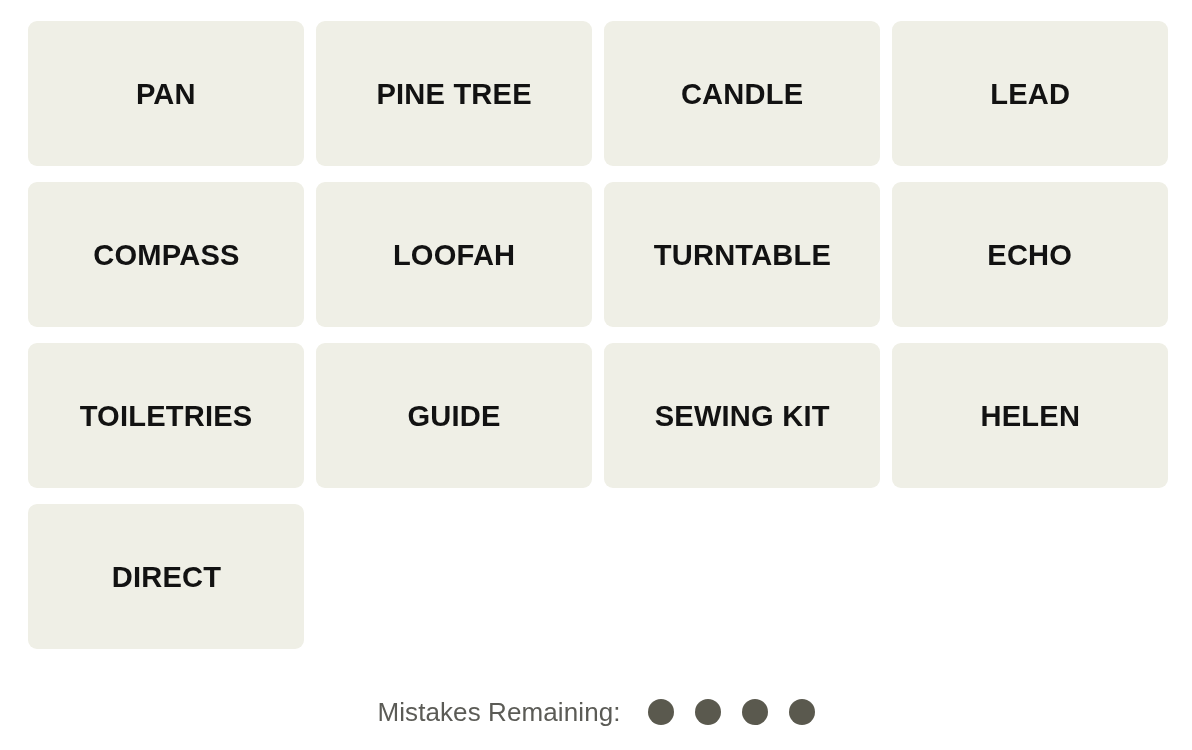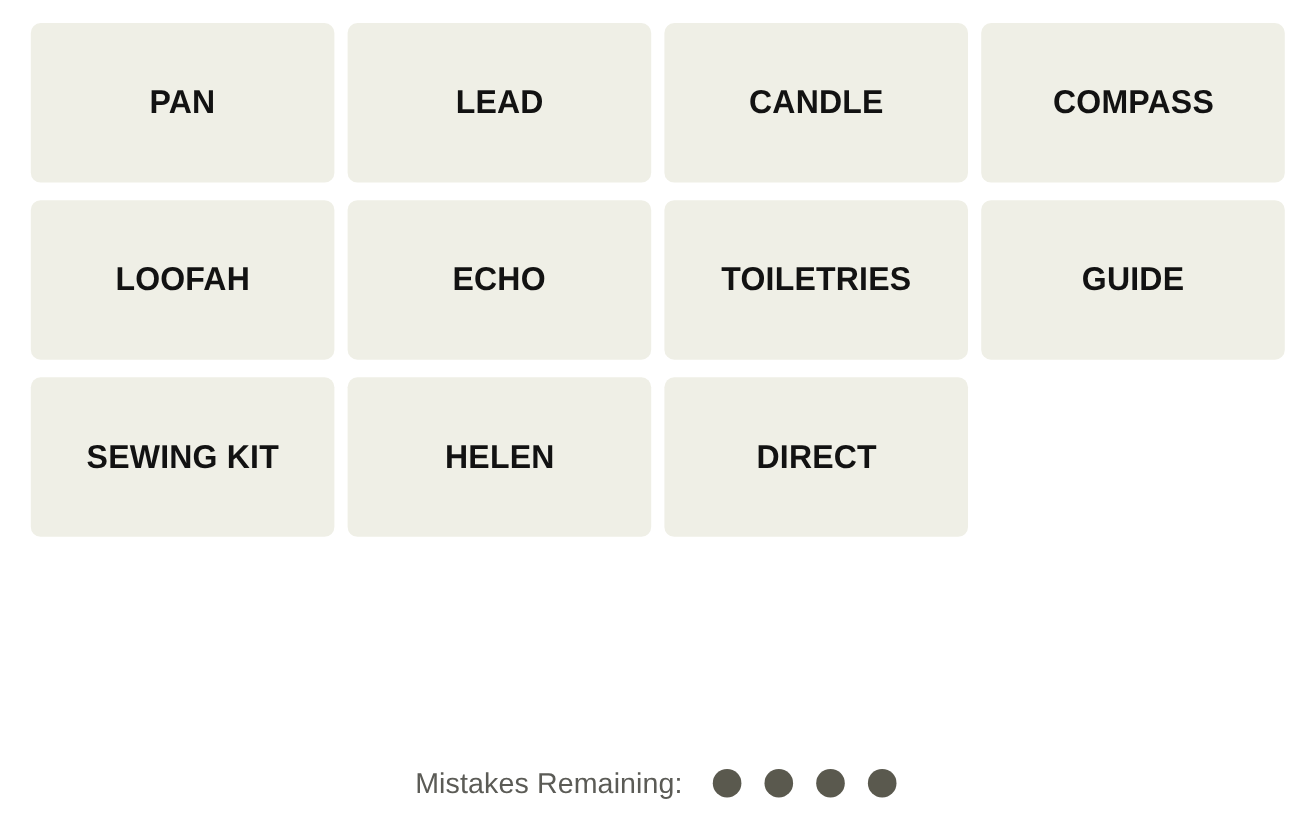--- a/index.html
+++ b/index.html
@@ -104,31 +104,37 @@
 <body>
 
 <div id="game-root">
 
   <div id="tile-grid">
 
     <div class="tile">
       <span class="tile-label">PAN</span>
     </div>
     <div class="tile">
-      <span class="tile-label">LEAD</span>
+      <span class="tile-label">PINE TREE</span>
     </div>
     <div class="tile">
       <span class="tile-label">CANDLE</span>
+    </div>
+    <div class="tile">
+      <span class="tile-label">LEAD</span>
     </div>
 
     <div class="tile">
       <span class="tile-label">COMPASS</span>
     </div>
     <div class="tile">
       <span class="tile-label">LOOFAH</span>
+    </div>
+    <div class="tile">
+      <span class="tile-label">TURNTABLE</span>
     </div>
 
     <div class="tile">
       <span class="tile-label">ECHO</span>
     </div>
     <div class="tile">
       <span class="tile-label">TOILETRIES</span>
     </div>
     <div class="tile">
       <span class="tile-label">GUIDE</span>

